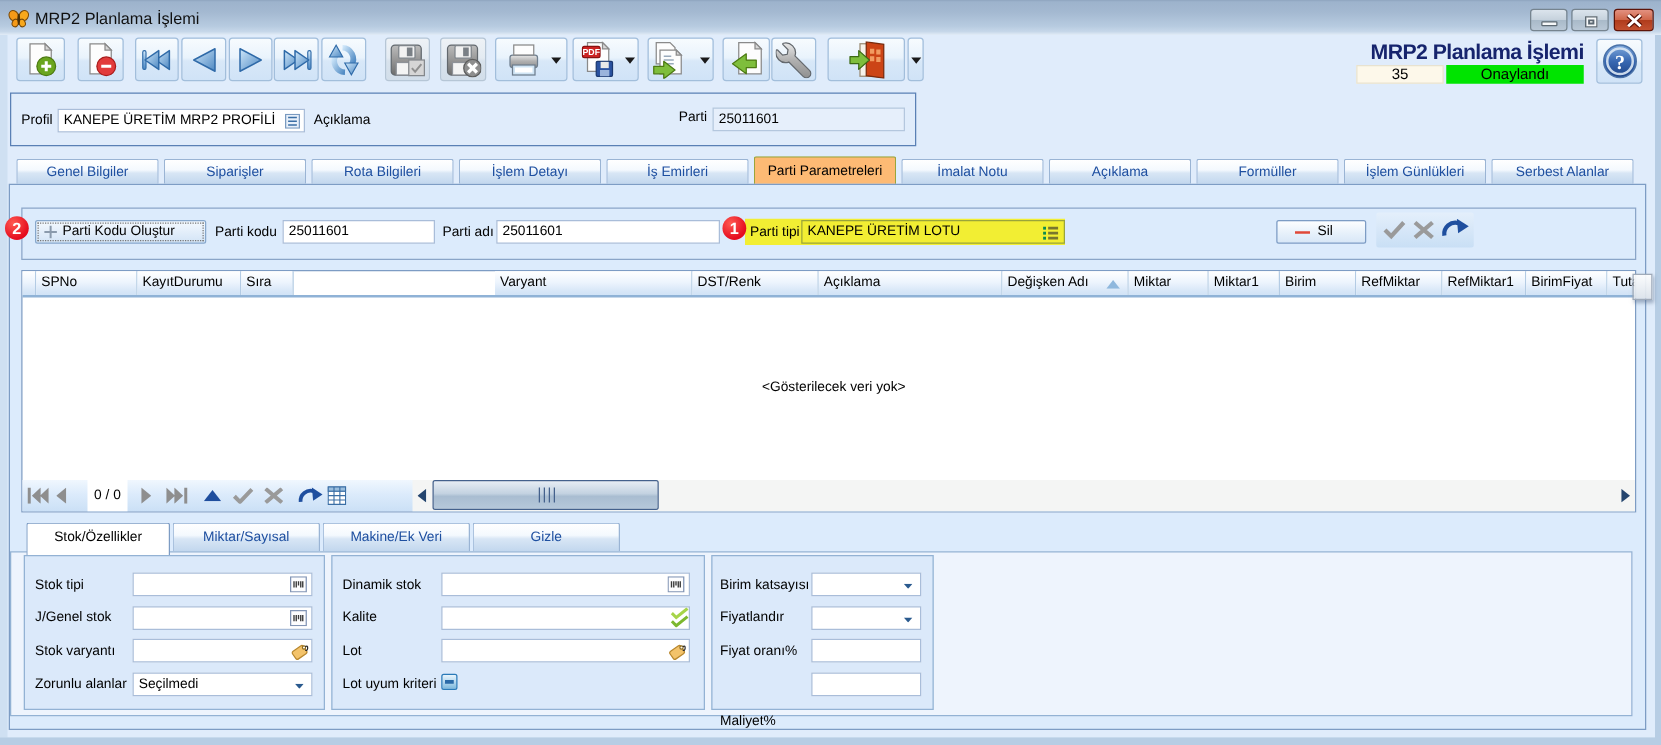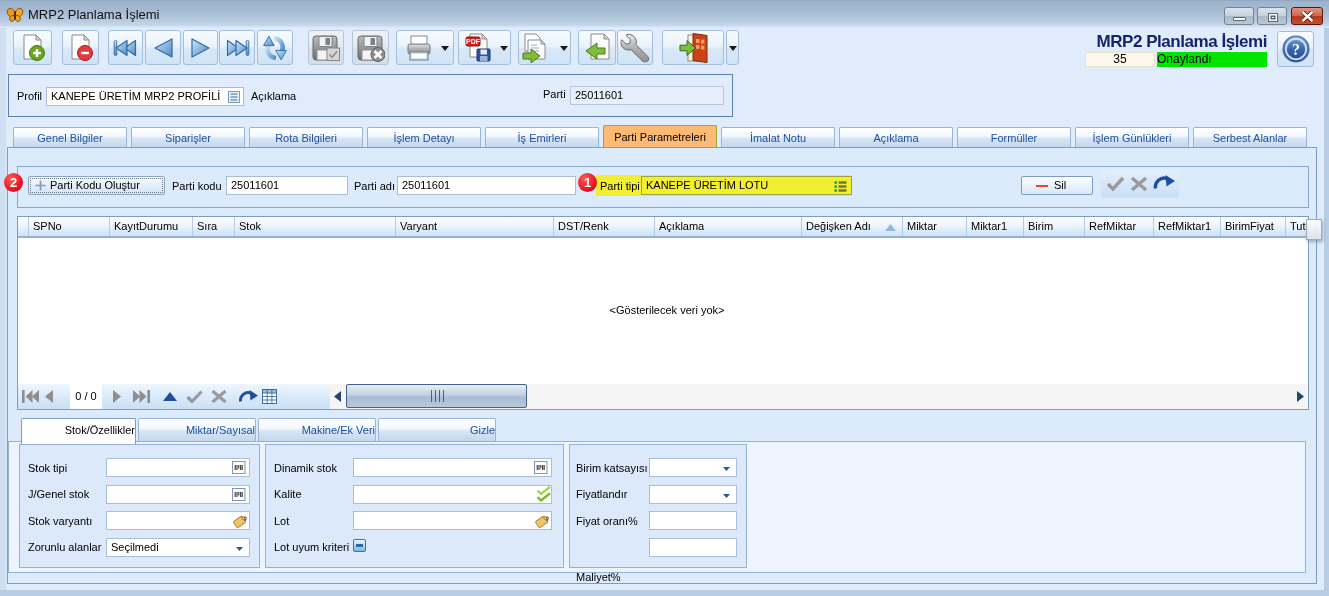--- a/index.html
+++ b/index.html
@@ -6,21 +6,21 @@
 #client{position:absolute;left:6px;top:28px;width:1318px;height:562px;background:#e0ecfb}
 .titlebar{position:absolute;left:0;top:0;width:1329px;height:28px;background:linear-gradient(180deg,#9cb2cb 0%,#a4b9d1 35%,#b7cbe0 75%,#c6d7e9 90%,#e2ecf7 100%)}
 .tbtn{position:absolute;top:30px;height:35px;border:1px solid #a2bedb;border-radius:3px;background:linear-gradient(180deg,#f7fbfe 0%,#e9f3fc 46%,#d8e8f8 54%,#d0e3f7 100%);box-sizing:border-box}
 .tbtn.dis{border-color:#b6c6d6;background:linear-gradient(180deg,#eef2f6 0%,#e4ebf2 46%,#d8e2ec 54%,#d2deea 100%)}
 .tbtn svg{position:absolute;left:50%;top:50%;transform:translate(-50%,-50%)}
 .darr{position:absolute;width:0;height:0;border-left:4px solid transparent;border-right:4px solid transparent;border-top:5px solid #1a1a1a}
 .lbl{position:absolute;font-size:11px;white-space:nowrap}
 .inp{position:absolute;height:19px;background:#fff;border:1px solid #a9bdd9;box-sizing:border-box;font-size:11px;line-height:17px;padding-left:4px;white-space:nowrap}
 .tab{position:absolute;top:127px;height:20px;width:114px;border:1px solid #9ab4d4;border-bottom:none;border-radius:2px 2px 0 0;background:linear-gradient(180deg,#ffffff 0%,#f4f9fe 42%,#d8e6f5 55%,#c2d7ee 100%);color:#1e4fa0;text-align:center;line-height:20px;box-sizing:border-box}
 .tab.act{background:#fdba74;color:#000;border-color:#9aa53a;height:23px;top:125px;line-height:22px}
-.stab{position:absolute;top:418px;height:23px;width:116px;border:1px solid #9ab4d4;border-bottom:none;border-radius:2px 2px 0 0;background:linear-gradient(180deg,#ffffff 0%,#f4f9fe 42%,#d8e6f5 55%,#c2d7ee 100%);color:#1e4fa0;text-align:right;line-height:23px;box-sizing:border-box}
+.stab{position:absolute;top:418px;height:23px;width:116px;border:1px solid #9ab4d4;border-bottom:none;border-radius:2px 2px 0 0;background:linear-gradient(180deg,#ffffff 0%,#f4f9fe 42%,#d8e6f5 55%,#c2d7ee 100%);color:#1e4fa0;text-align:center;line-height:23px;box-sizing:border-box}
 .stab.act{background:#fff;color:#000;border-color:#7d9cc4;height:26px;z-index:5}
 .gbox{position:absolute;border:1px solid #93b2d4;background:#dbe9fa;box-sizing:border-box}
 .hcell{position:absolute;top:217px;height:20px;background:linear-gradient(180deg,#ffffff 0%,#ecf4fd 45%,#d7e6f7 80%,#cfe2f6 100%);border-right:1px solid #b3cbe4;box-sizing:border-box;padding:3px 0 0 4px;font-size:11px;overflow:hidden;white-space:nowrap}
 .badge{position:absolute;width:19px;height:19px;border-radius:50%;background:radial-gradient(circle at 35% 30%,#ff5a52,#e50b1e 70%);color:#fff;font-weight:bold;font-size:13px;text-align:center;line-height:19px;z-index:9}
 </style></head><body>
 <div id="win">
  <div id="client"></div>
  <div class="titlebar">
       <div class="ab" style="left:0;top:0;width:1329px;height:1px;background:#92a8c2"></div>
   <svg class="ab" style="left:6px;top:7px" width="18" height="16" viewBox="0 0 18 16">
@@ -189,21 +189,21 @@
         <rect x="22" y="12.6" width="3.4" height="4" fill="#f29a60"></rect>
         <path d="M1 12.2 h7 v-4.7 l8.5 7.5 l-8.5 7.5 v-4.7 h-7 z" fill="#7ebe3c" stroke="#3c6a14" stroke-linejoin="round"></path>
       </svg>
     </div>
  <div class="tbtn" style="left:726px;width:13px">
       <div class="darr" style="left:2px;top:15px;border-left-width:4px;border-right-width:4px"></div>
     </div>
 
  <div class="ab" style="left:950px;top:32px;width:317px;text-align:right;font-size:17px;font-weight:bold;color:#16246d;letter-spacing:-0.45px">MRP2 Planlama İşlemi</div>
  <div class="ab" style="left:1085px;top:52px;width:70px;height:15px;background:#fdf8ea;border:1px solid #e8e2d0;box-sizing:border-box;text-align:center;line-height:13px;font-size:12px">35</div>
- <div class="ab" style="left:1157px;top:52px;width:110px;height:15px;background:#00e400;text-align:left;line-height:14px;font-size:12px">Onaylandı</div>
+ <div class="ab" style="left:1157px;top:52px;width:110px;height:15px;background:#00e400;text-align:center;line-height:14px;font-size:12px">Onaylandı</div>
  <div class="ab" style="left:1277px;top:31px;width:37px;height:36px;border:1px solid #a2bedb;border-radius:3px;background:linear-gradient(180deg,#f7fbfe 0%,#e9f3fc 46%,#d8e8f8 54%,#d0e3f7 100%);box-sizing:border-box">
   <svg style="position:absolute;left:3px;top:2px" width="30" height="30" viewBox="0 0 30 30">
    <defs>
           <linearGradient id="hgr" x1="0" y1="0" x2="0" y2="1">
             <stop offset="0" stop-color="#7fa9dc"></stop>
             <stop offset="0.5" stop-color="#3868b2"></stop>
             <stop offset="1" stop-color="#1c4286"></stop>
           </linearGradient>
         </defs>
    <circle cx="15" cy="15" r="13" fill="url(#hgr)"></circle>
@@ -273,21 +273,20 @@
    <svg class="ab" style="left:52px;top:4px" width="23" height="18" viewBox="0 0 23 18">
         <path d="M2.5 14.5 A9 9 0 0 1 14 4.5" stroke="#1f4f9f" stroke-width="3.4" fill="none"></path>
         <path d="M12.5 1 L22 7 L13.5 12.5 Z" fill="#1f4f9f"></path>
       </svg>
  </div>
  <div class="ab" style="left:17px;top:216px;width:1292px;height:194px;border:1px solid #7d9cc4;background:#fff;box-sizing:border-box"></div>
  <div class="hcell" style="left:18px;top:217px;width:11px"></div>
  <div class="hcell" style="left:29px;top:217px;width:81px">SPNo</div>
  <div class="hcell" style="left:110px;top:217px;width:83px">KayıtDurumu</div>
  <div class="hcell" style="left:193px;top:217px;width:42px">Sıra</div>
- <div class="hcell" style="left:235px;top:217px;width:161px">Stok</div>
  <div class="hcell" style="left:396px;top:217px;width:158px">Varyant</div>
  <div class="hcell" style="left:554px;top:217px;width:101px">DST/Renk</div>
  <div class="hcell" style="left:655px;top:217px;width:147px">Açıklama</div>
  <div class="hcell" style="left:802px;top:217px;width:101px">Değişken Adı
    <svg class="ab" style="right:6px;top:7px" width="11" height="7" viewBox="0 0 11 7">
         <path d="M5.5 0 L11 7 H0 Z" fill="#8fb8dd"></path>
       </svg></div>
  <div class="hcell" style="left:903px;top:217px;width:64px">Miktar</div>
  <div class="hcell" style="left:967px;top:217px;width:57px">Miktar1</div>
  <div class="hcell" style="left:1024px;top:217px;width:61px">Birim</div>

